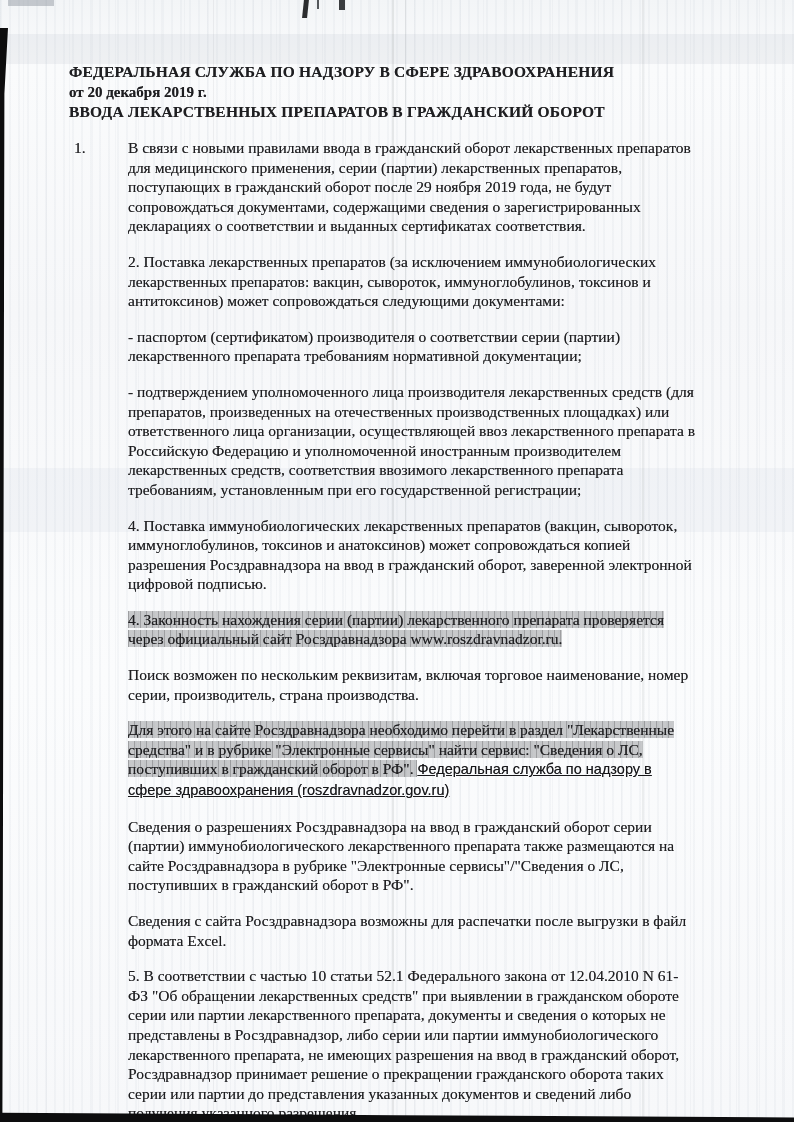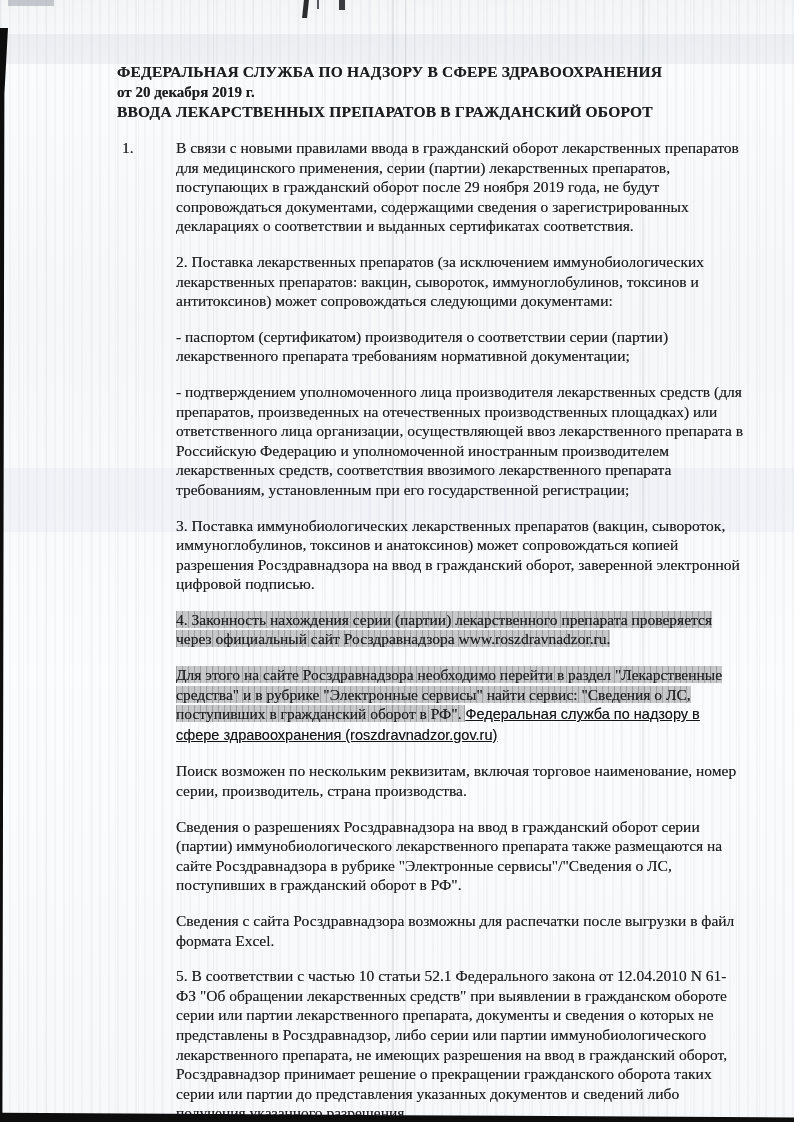--- a/index.html
+++ b/index.html
@@ -32,21 +32,21 @@
   .edge-bottom{
     position:absolute;left:0;bottom:0;width:794px;height:11px;background:#0d0d0e;
     clip-path:polygon(0 15%,50% 38%,100% 58%,100% 100%,0 100%);
   }
   .mark{position:absolute;background:#2c2d2f;}
   .m1{left:303px;top:0;width:5px;height:18px;transform:skewX(-6deg);}
   .m2{left:317px;top:0;width:2px;height:9px;background:#55585c;}
   .m3{left:339px;top:0;width:6px;height:10px;background:#3a3c3f;}
   .m4{left:8px;top:0;width:46px;height:6px;background:#8a9099;opacity:0.45;}
 
-  .content{position:relative;padding:62px 36px 0 117px;}
+  .content{position:relative;padding:62px 36px 0 69px;}
   .org{font-weight:bold;font-size:15.5px;line-height:20px;letter-spacing:0.2px;}
   .date{font-weight:bold;font-size:15px;line-height:20px;}
   .title-line{font-weight:bold;font-size:15.5px;line-height:20px;margin-bottom:15px;letter-spacing:0.2px;}
   .title-line:last-of-type{margin-bottom:17px;}
 
   .body-block{position:relative;margin-left:43px;width:601px;font-size:15.5px;line-height:19.6px;}
   .list-num{position:absolute;left:-38px;top:0;}
   .body-block p{margin:16px;}
   .hl{
     background-color:rgba(122,124,127,0.40);
@@ -80,24 +80,24 @@
     <div class="date">от 20 декабря 2019 г.</div>
 
     <div class="title-line">ВВОДА ЛЕКАРСТВЕННЫХ ПРЕПАРАТОВ В ГРАЖДАНСКИЙ ОБОРОТ</div>
 
     <div class="body-block">
       <span class="list-num">1.</span>
       <p>В связи с новыми правилами ввода в гражданский оборот лекарственных препаратов для медицинского применения, серии (партии) лекарственных препаратов, поступающих в гражданский оборот после 29 ноября 2019 года, не будут сопровождаться документами, содержащими сведения о зарегистрированных декларациях о соответствии и выданных сертификатах соответствия.</p>
       <p>2. Поставка лекарственных препаратов (за исключением иммунобиологических лекарственных препаратов: вакцин, сывороток, иммуноглобулинов, токсинов и антитоксинов) может сопровождаться следующими документами:</p>
       <p>- паспортом (сертификатом) производителя о соответствии серии (партии) лекарственного препарата требованиям нормативной документации;</p>
       <p>- подтверждением уполномоченного лица производителя лекарственных средств (для препаратов, произведенных на отечественных производственных площадках) или ответственного лица организации, осуществляющей ввоз лекарственного препарата в Российскую Федерацию и уполномоченной иностранным производителем лекарственных средств, соответствия ввозимого лекарственного препарата требованиям, установленным при его государственной регистрации;</p>
-      <p>3. Поставка иммунобиологических лекарственных препаратов (вакцин, сывороток, иммуноглобулинов, токсинов и анатоксинов) может сопровождаться копией разрешения Росздравнадзора на ввод в гражданский оборот, заверенной электронной цифровой подписью.</p>
+      <p>4. Поставка иммунобиологических лекарственных препаратов (вакцин, сывороток, иммуноглобулинов, токсинов и анатоксинов) может сопровождаться копией разрешения Росздравнадзора на ввод в гражданский оборот, заверенной электронной цифровой подписью.</p>
       <p><span class="hl">4. Законность нахождения серии (партии) лекарственного препарата проверяется через официальный сайт Росздравнадзора www.roszdravnadzor.ru.</span></p>
+      <p>Поиск возможен по нескольким реквизитам, включая торговое наименование, номер серии, производитель, страна производства.</p>
       <p><span class="hl">Для этого на сайте Росздравнадзора необходимо перейти в раздел "Лекарственные средства" и в рубрике "Электронные сервисы" найти сервис: "Сведения о ЛС, поступивших в гражданский оборот в РФ". </span><a class="doc-link">Федеральная служба по надзору в сфере здравоохранения (roszdravnadzor.gov.ru)</a></p>
-      <p>Поиск возможен по нескольким реквизитам, включая торговое наименование, номер серии, производитель, страна производства.</p>
       <p>Сведения о разрешениях Росздравнадзора на ввод в гражданский оборот серии (партии) иммунобиологического лекарственного препарата также размещаются на сайте Росздравнадзора в рубрике "Электронные сервисы"/"Сведения о ЛС, поступивших в гражданский оборот в РФ".</p>
       <p>Сведения с сайта Росздравнадзора возможны для распечатки после выгрузки в файл формата Excel.</p>
       <p>5. В соответствии с частью 10 статьи 52.1 Федерального закона от 12.04.2010 N 61-ФЗ "Об обращении лекарственных средств" при выявлении в гражданском обороте серии или партии лекарственного препарата, документы и сведения о которых не представлены в Росздравнадзор, либо серии или партии иммунобиологического лекарственного препарата, не имеющих разрешения на ввод в гражданский оборот, Росздравнадзор принимает решение о прекращении гражданского оборота таких серии или партии до представления указанных документов и сведений либо получения указанного разрешения.</p>
     </div>
   </div>
 
   <div class="edge-left"></div>
   <div class="edge-bottom"></div>
 </div>
 

